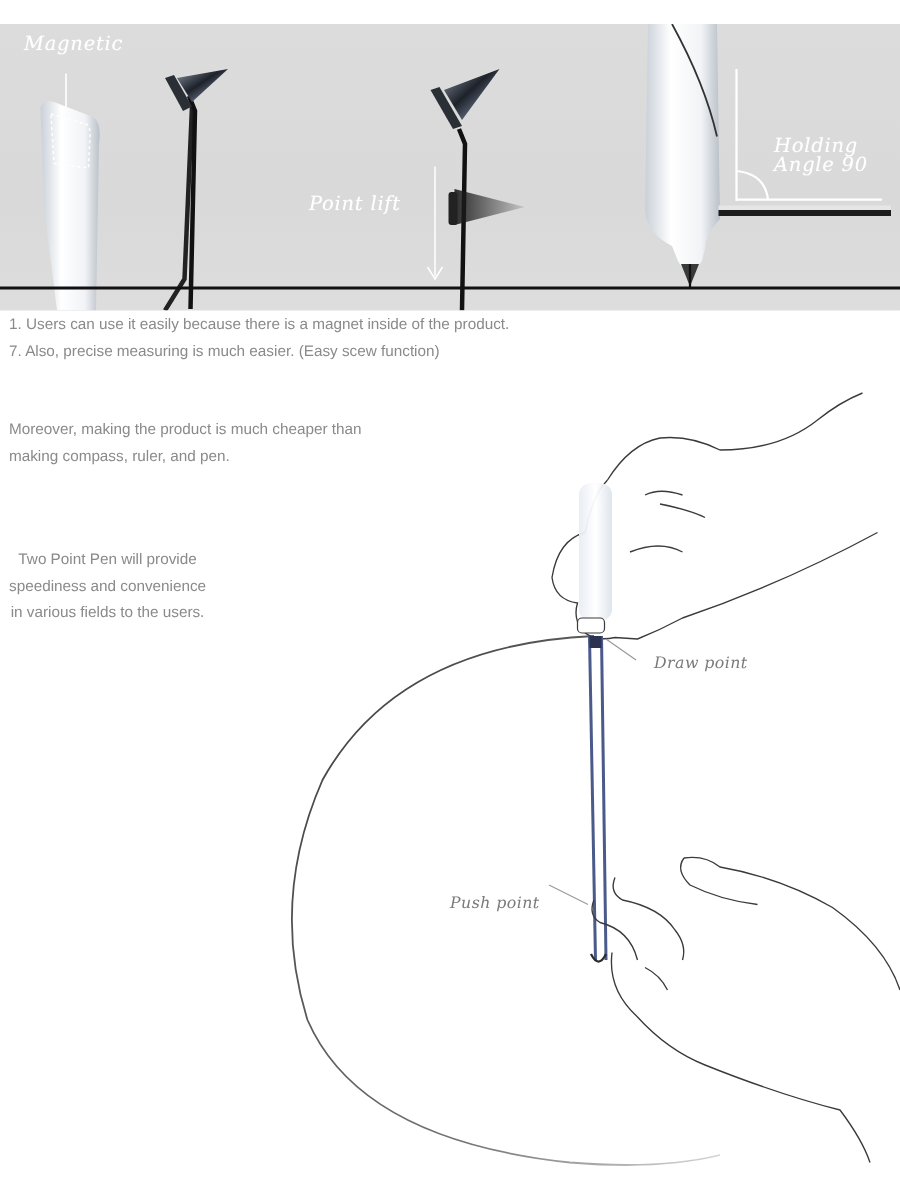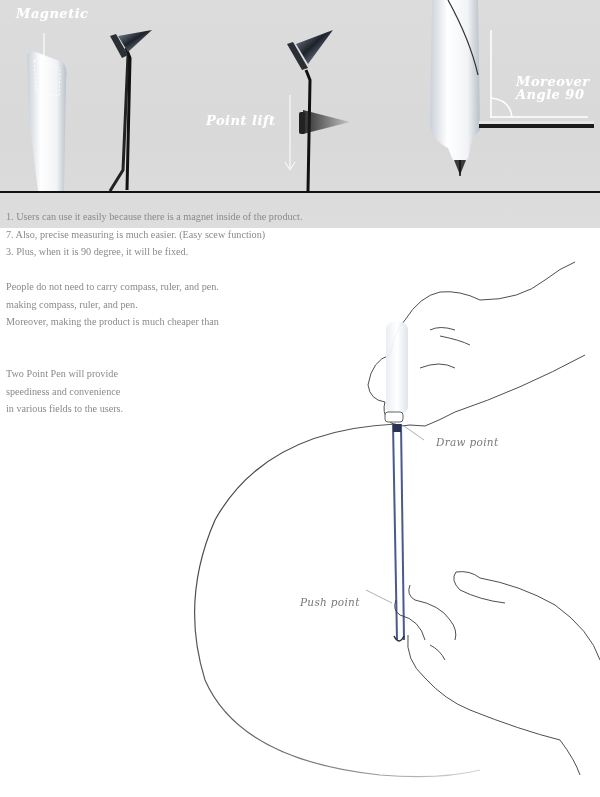--- a/index.html
+++ b/index.html
@@ -3,42 +3,41 @@
   <meta charset="utf-8">
   <style>
     html, body { margin: 0; padding: 0; }
     body {
       width: 600px; height: 797px; overflow: hidden;
       background: #ffffff;
       font-family: "DejaVu Sans", sans-serif;
       position: relative;
     }
     .top-panel {
-      position: absolute; left: 0; top: 0; width: 600px; height: 228px;
+      position: absolute; left: 0; top: 16px; width: 600px; height: 191px;
       background: linear-gradient(180deg, #dcdcdc 0%, #d9d9d9 60%, #dddddd 100%);
       overflow: hidden;
-      font-weight: bold;
     }
     .top-divider {
       position: absolute; left: 0; top: 191px; width: 600px; height: 2px; background: #111;
     }
     .hand-label {
       position: absolute; color: #ffffff;
       font-family: "DejaVu Serif", serif; font-style: italic;
       font-size: 13px; letter-spacing: 0.5px;
       text-shadow: 0 0 1px rgba(255,255,255,0.4);
     }
     .sketch-label {
       position: absolute; color: #7a7a7a;
       font-family: "DejaVu Serif", serif; font-style: italic;
       font-size: 10.5px; letter-spacing: 0.3px;
     }
     .text-block {
       position: absolute; left: 6px; color: #8a8a8a;
-      font-family: Liberation Serif, serif; font-size: 10.2px; line-height: 17.6px;
+      font-family: Liberation Sans, sans-serif; font-size: 10.2px; line-height: 17.6px;
     }
     .text-block p { margin: 0; white-space: nowrap; }
     svg { position: absolute; left: 0; top: 0; }
   </style>
 </head>
 <body>
 
 <div class="top-panel">
   <svg width="600" height="191" viewBox="0 0 600 191">
     <defs>
@@ -94,39 +93,37 @@
       <path d="M491 98 Q510 100 512 117" stroke="#ffffff" stroke-width="1.5" fill="none"></path>
 
       <rect x="479" y="124" width="115" height="4" fill="#1c1c1c"></rect>
       <rect x="479" y="121" width="115" height="3" fill="#e6e6e6"></rect>
     </g>
   </svg>
 
   <div class="hand-label" style="left:16px; top:6px;">Magnetic</div>
   <div class="hand-label" style="left:206px; top:113px;text-align:center;">Point lift</div>
   <div class="hand-label" style="left:516px; top:75px; line-height:13px;">
-    <div>Moreover</div>
+    <div>Holding</div>
     <div>Angle 90</div>
   </div>
 </div>
 <div class="top-divider"></div>
 
 <div class="text-block" style="top:208px;">
   <p>1. Users can use it easily because there is a magnet inside of the product.</p>
   <p>7. Also, precise measuring is much easier. (Easy scew function)</p>
-  <p>3. Plus, when it is 90 degree, it will be fixed.</p>
 </div>
 
 <div class="text-block" style="top:278px;">
-  <p>People do not need to carry compass, ruler, and pen.</p>
+  <p>Moreover, making the product is much cheaper than</p>
   <p>making compass, ruler, and pen.</p>
-  <p>Moreover, making the product is much cheaper than</p>
 </div>
 
-<div class="text-block" style="top:365px;">
+<div class="text-block" style="top:365px;text-align:center;">
   <p>Two Point Pen will provide</p>
   <p>speediness and convenience</p>
   <p>in various fields to the users.</p>
 </div>
 
 <svg width="600" height="797" viewBox="0 0 600 797" style="top:0; left:0; pointer-events:none;">
   <defs>
     <linearGradient id="arcFade" x1="0" x2="1" y1="0" y2="1">
       <stop offset="0" stop-color="#3a3a3a"></stop>
       <stop offset="0.7" stop-color="#777"></stop>

